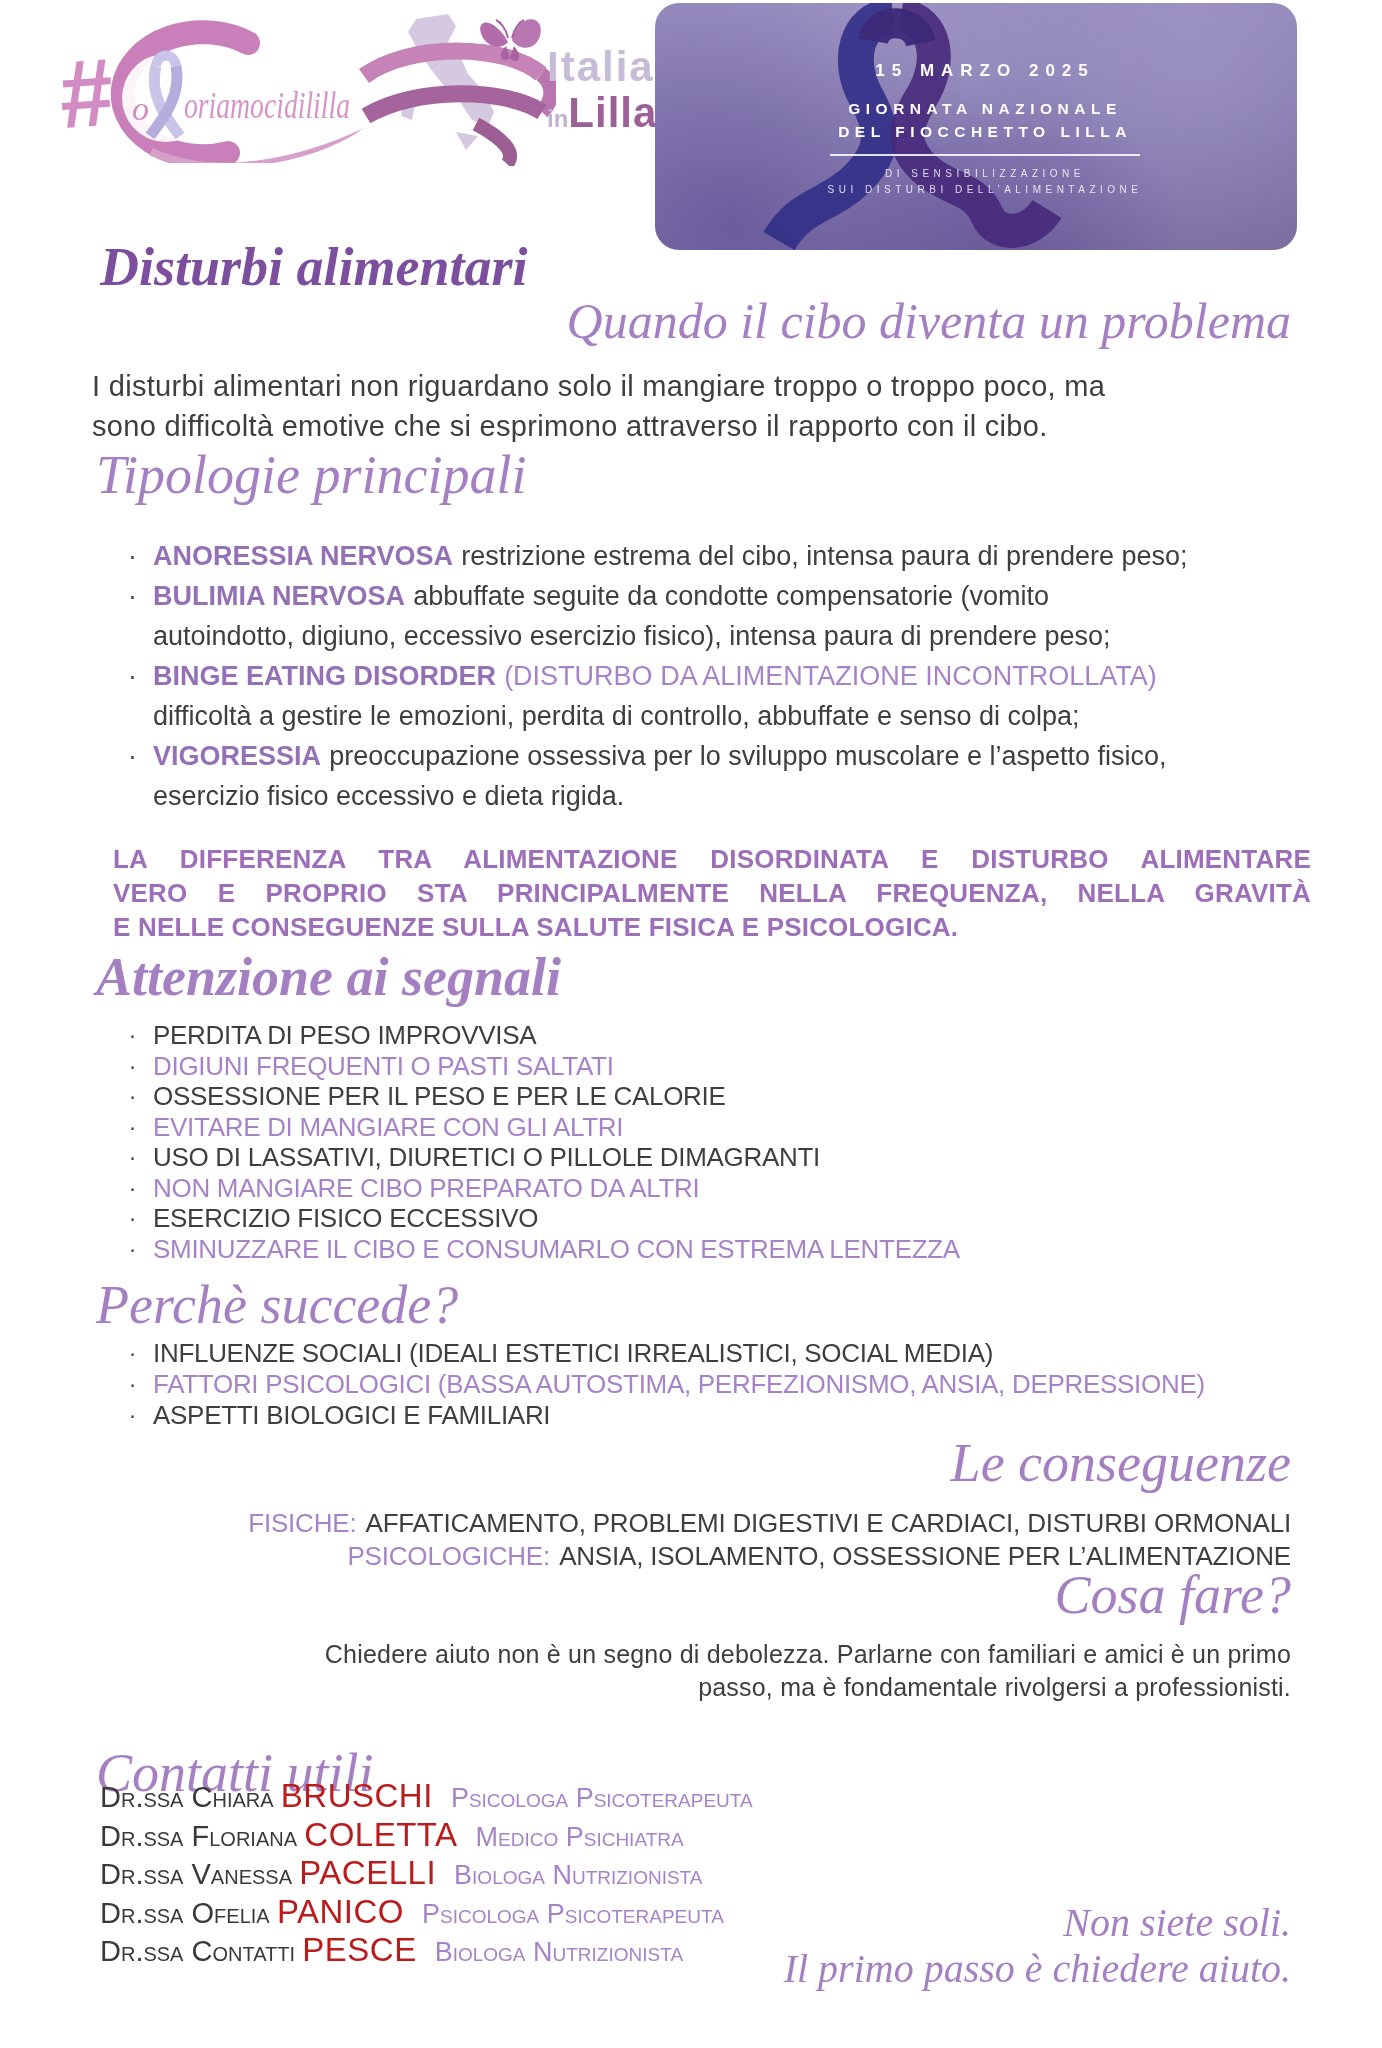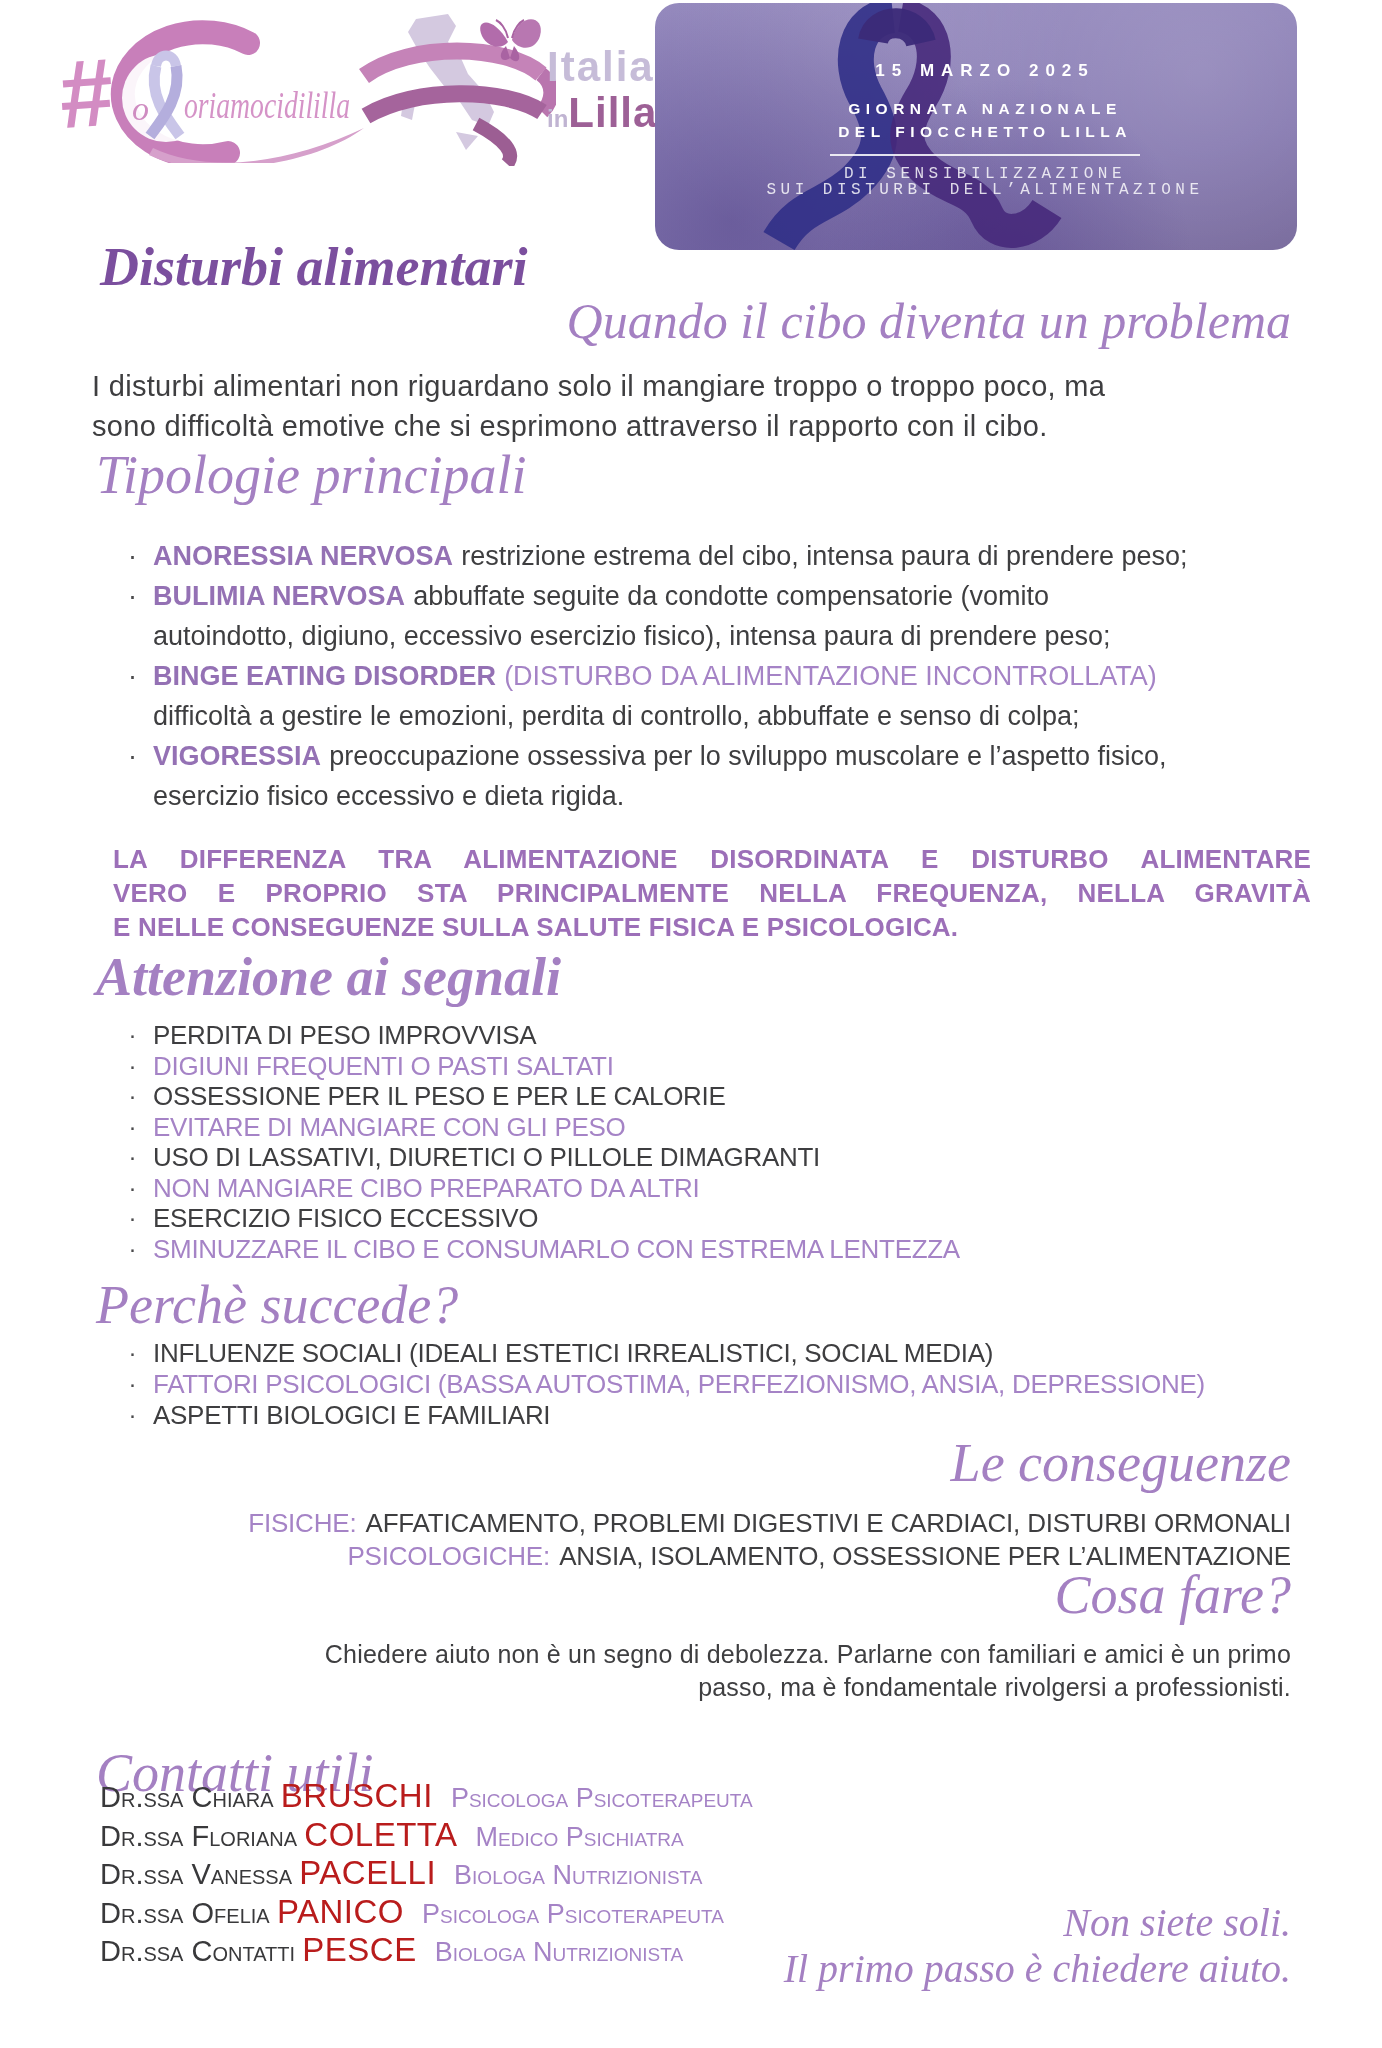--- a/index.html
+++ b/index.html
@@ -21,21 +21,21 @@
       radial-gradient(circle at 12% 88%, rgba(74,58,130,.45), transparent 45%),
       radial-gradient(circle at 55% 105%, rgba(86,68,140,.50), transparent 42%),
       radial-gradient(circle at 85% 28%, rgba(255,255,255,.15), transparent 50%),
       radial-gradient(circle at 30% 15%, rgba(255,255,255,.10), transparent 45%),
       linear-gradient(165deg,#9a8fc2 0%,#8b7fb6 45%,#8174ad 70%,#746699 100%);}
   #banner-ribbon{position:absolute;left:80px;top:0;}
   #banner-text{position:absolute;left:90px;top:58px;width:480px;text-align:center;color:#ffffff;}
   .bn-date{font-size:17px;font-weight:bold;letter-spacing:7px;margin-bottom:16px;white-space:nowrap;}
   .bn-title{font-size:15.5px;font-weight:bold;letter-spacing:5.5px;line-height:23px;white-space:nowrap;}
   .bn-divider{width:310px;height:2px;background:rgba(255,255,255,.85);margin:11px auto 10px;}
-  .bn-sub{font-size:16px;letter-spacing:4.5px;line-height:16px;color:rgba(255,255,255,.82);white-space:nowrap;font-family:Liberation Mono, monospace;}
+  .bn-sub{font-size:10px;letter-spacing:4.5px;line-height:16px;color:rgba(255,255,255,.82);white-space:nowrap;}
 
   
   .h-serif{font-family:"Liberation Serif","DejaVu Serif",serif;font-style:italic;line-height:1.08;white-space:nowrap;}
   #title{left:100px;top:238px;font-size:54px;font-weight:bold;color:#7b4f9e;}
   #subtitle{right:91px;top:294px;font-size:50px;color:#a480c2;}
   .h-section{font-size:54px;color:#a480c2;}
   #h-tipologie{left:96px;top:446px;}
   #h-segnali{left:96px;top:948px;font-weight:bold;}
   #h-perche{left:96px;top:1276px;}
   #h-conseguenze{right:91px;top:1434px;text-align:left;}
@@ -209,21 +209,21 @@
     <div class="srow brow">
       <span class="bdot">·</span>
       <div class="stext">DIGIUNI FREQUENTI O PASTI SALTATI</div>
     </div>
     <div class="srow brow">
       <span class="bdot">·</span>
       <div class="stext">OSSESSIONE PER IL PESO E PER LE CALORIE</div>
     </div>
     <div class="srow brow">
       <span class="bdot">·</span>
-      <div class="stext">EVITARE DI MANGIARE CON GLI PESO</div>
+      <div class="stext">EVITARE DI MANGIARE CON GLI ALTRI</div>
     </div>
     <div class="srow brow">
       <span class="bdot">·</span>
       <div class="stext">USO DI LASSATIVI, DIURETICI O PILLOLE DIMAGRANTI</div>
     </div>
     <div class="srow brow">
       <span class="bdot">·</span>
       <div class="stext">NON MANGIARE CIBO PREPARATO DA ALTRI</div>
     </div>
     <div class="srow brow">

